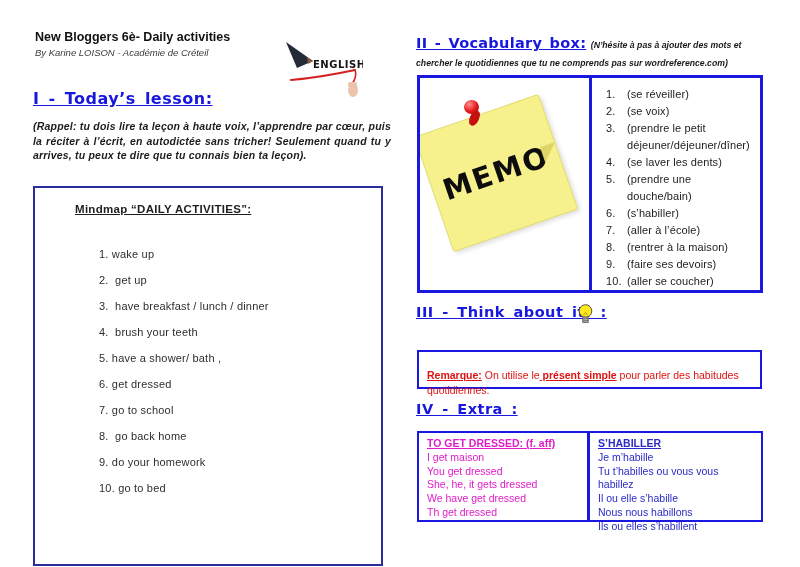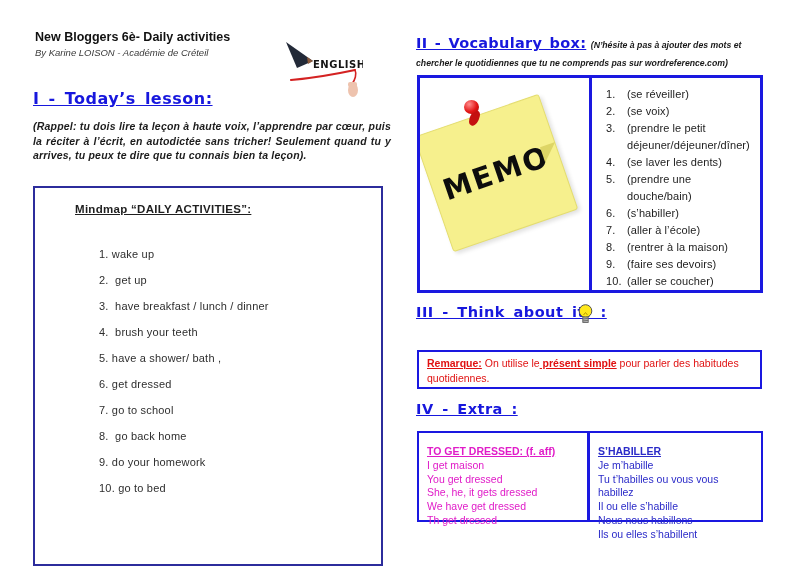--- a/index.html
+++ b/index.html
@@ -88,31 +88,31 @@
   .vocab-row { display:flex; font-size:11px; color:#1d1d1d; line-height:17px; letter-spacing:0.1px; }
   .vocab-num { width:21px; flex:none; }
   .vocab-text { flex:1; }
 
   .think-head { left:416px; top:304px; font-size:14.5px; }
   .bulb { left:578px; top:303px; width:15px; height:22px; }
 
   .remark-box {
     left:417px; top:350px; width:345px; height:39px;
     border:2.5px solid #1a18e0; background:#fff;
-    padding:4px 8px; font-size:10.5px; line-height:14.5px; color:#e01212;
+    padding:16px 8px; font-size:10.5px; line-height:14.5px; color:#e01212;
   }
   .remark-label, .remark-strong { font-weight:bold; text-decoration:underline; }
 
   .extra-head { left:416px; top:401px; font-size:14.5px; }
 
   .conj-table {
     left:417px; top:431px; width:346px; height:91px;
     border:2.5px solid #1a18e0; display:flex; background:#fff;
   }
-  .conj-cell { padding:12px 8px; font-size:10.5px; line-height:13.8px; }
+  .conj-cell { padding:4px 8px; font-size:10.5px; line-height:13.8px; }
   .conj-cell.en { width:171px; border-right:3px solid #1a18e0; color:#e01cc8; }
   .conj-cell.fr { flex:1; color:#2a2ac8; }
   .conj-header { font-weight:bold; text-decoration:underline; }
 </style>
 </head>
 <body>
 
 <div id="page">
 
   <div class="abs doc-title">New Bloggers 6è- Daily activities</div>

